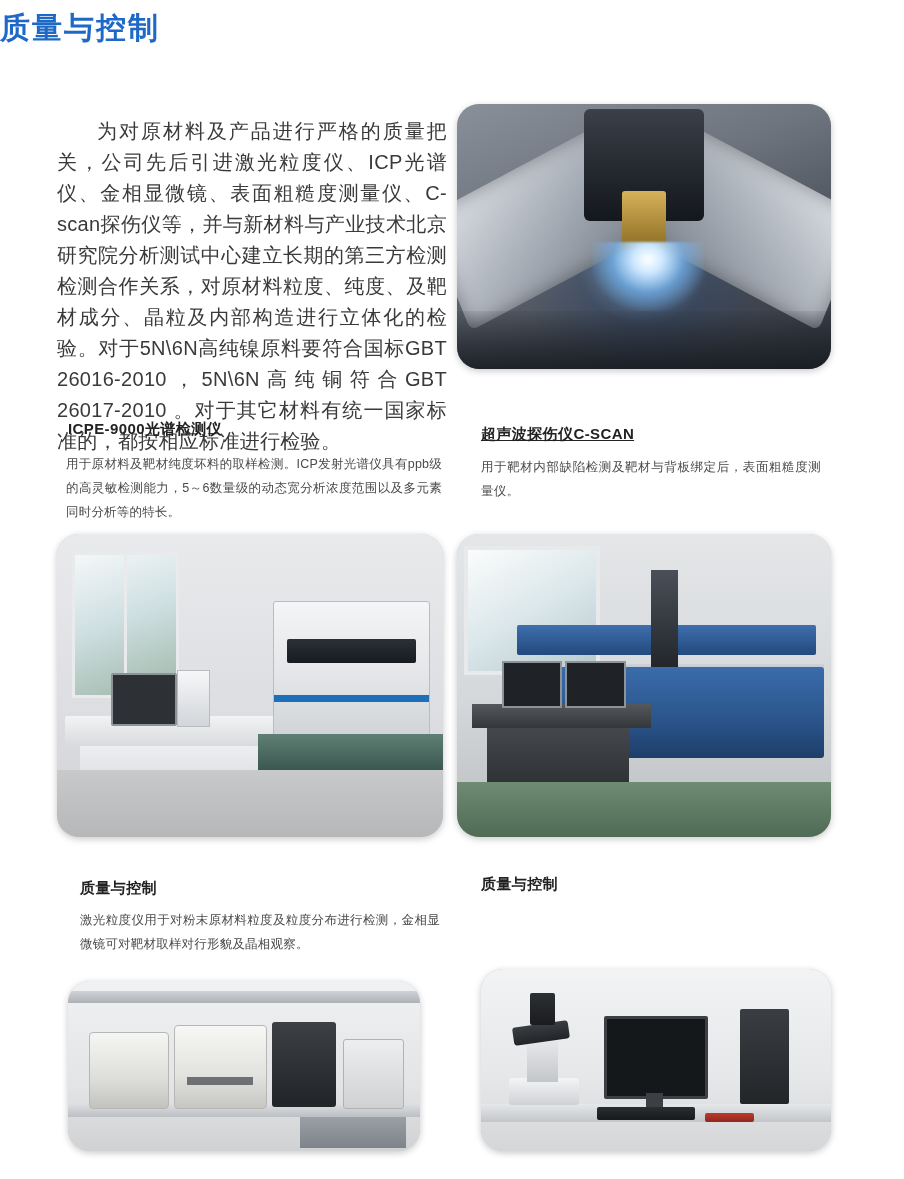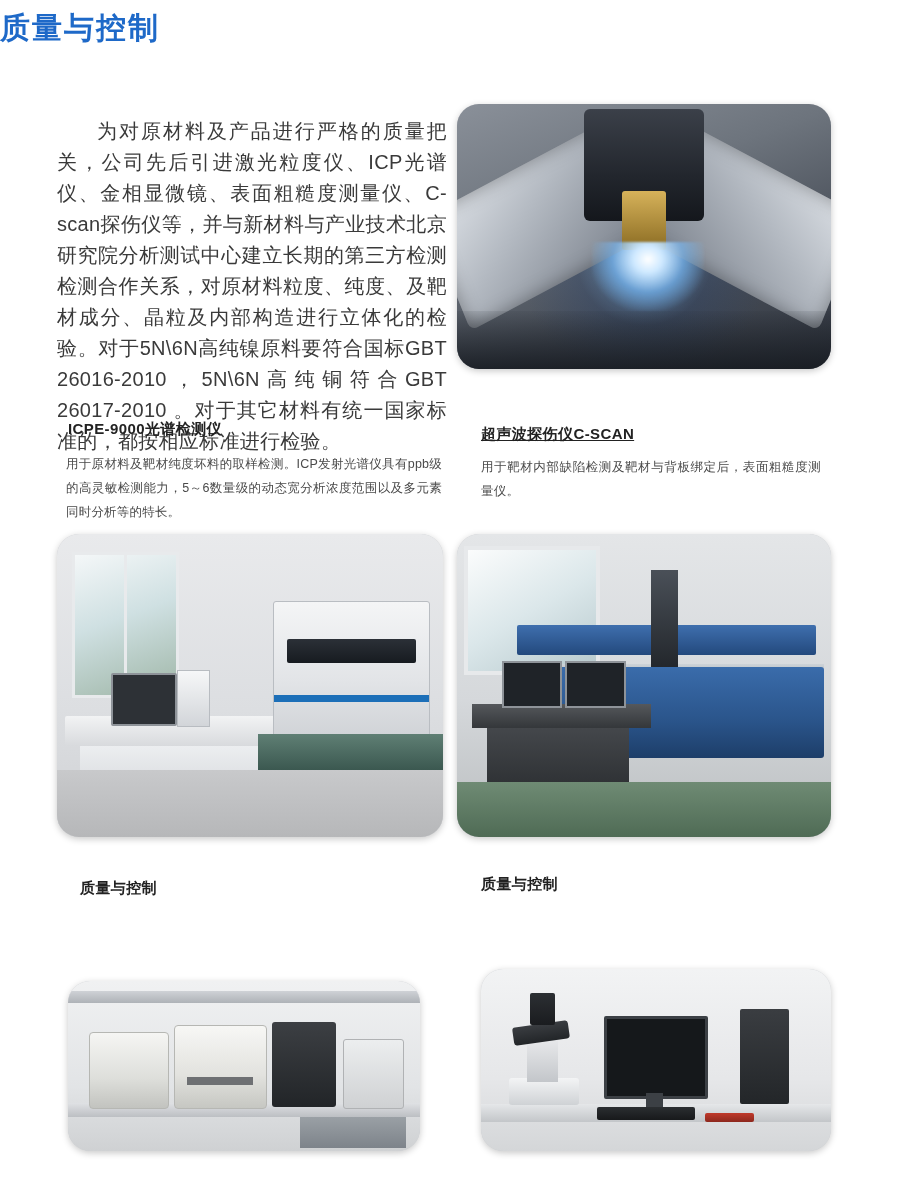--- a/index.html
+++ b/index.html
@@ -373,20 +373,21 @@
       <div class="column"></div>
       <div class="desk"></div>
       <div class="desk-leg"></div>
       <div class="mon1"></div>
       <div class="mon2"></div>
       <div class="floor3"></div>
     </div>
   </div>
 
   <div class="sec-head" id="head-laser">质量与控制</div>
+  <div class="sec-body" id="body-laser">激光粒度仪用于对粉末原材料粒度及粒度分布进行检测，金相显微镜可对靶材取样对行形貌及晶相观察。</div>
 
   <div class="sec-head" id="head-metal">质量与控制</div>
 
   <div class="photo" id="photo-psa">
     <div class="inner">
       <div class="wall"></div>
       <div class="shelf"></div>
       <div class="bench"></div>
       <div class="dev1"></div>
       <div class="dev2">

